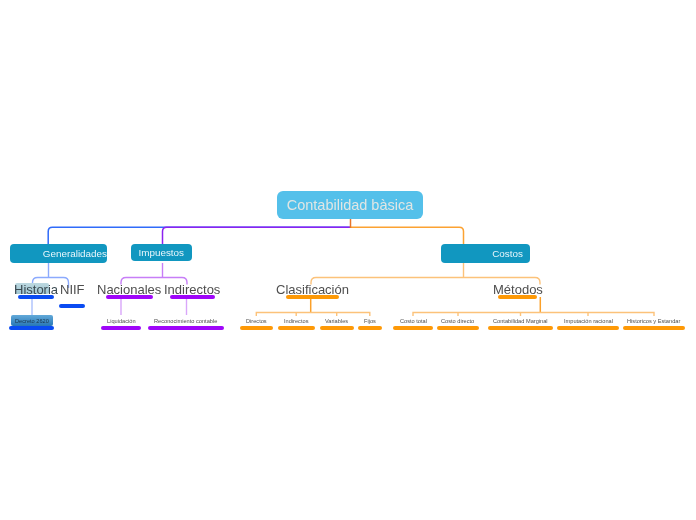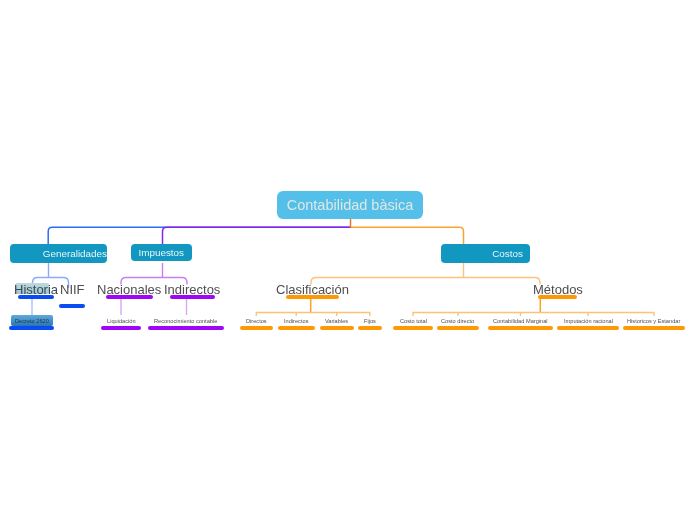--- a/index.html
+++ b/index.html
@@ -97,21 +97,21 @@
   </div>
   <div class="leaf l4" style="left:148px;top:316px;">
     <div class="t">Reconocimiento contable</div>
     <div class="bar" style="background:#9f06f9;width:76px;"></div>
   </div>
 
   <div class="leaf l3" style="left:276px;top:283.5px;">
     <div class="t">Clasificación</div>
     <div class="bar" style="background:#fe9906;width:53px;"></div>
   </div>
-  <div class="leaf l3" style="left:533px;top:283.5px;">
+  <div class="leaf l3" style="left:493px;top:283.5px;">
     <div class="t">Métodos</div>
     <div class="bar" style="background:#fe9906;width:39px;"></div>
   </div>
 
   <div class="leaf l4" style="left:240px;top:316px;">
     <div class="t">Directos</div>
     <div class="bar" style="background:#fe9906;width:33px;"></div>
   </div>
   <div class="leaf l4" style="left:277.5px;top:316px;">
     <div class="t">Indirectos</div>

